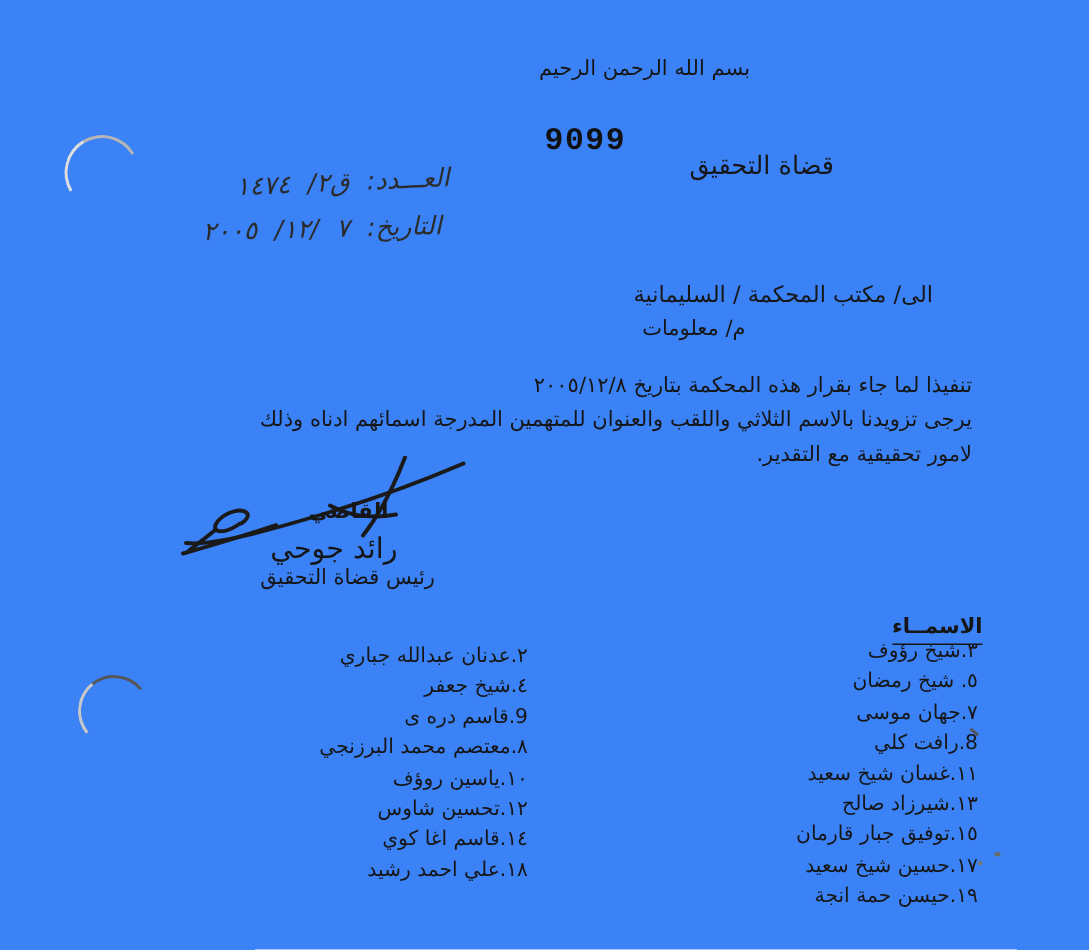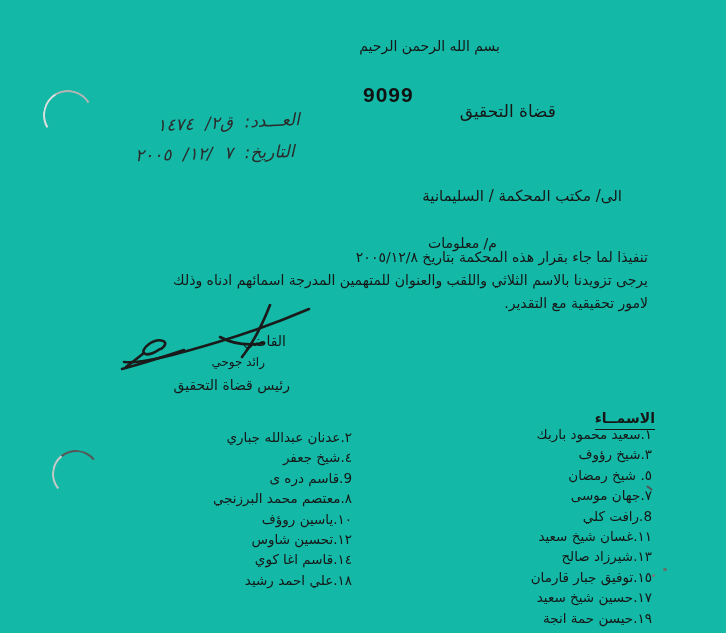--- a/index.html
+++ b/index.html
@@ -1,40 +1,40 @@
 <!DOCTYPE html>
 <html lang="ar"><head>
 <meta charset="utf-8">
 <style>
   html,body{margin:0;padding:0;background:#ffffff;}
   .page{
     position:relative;width:726px;height:633px;margin:0;
-    background:#14b8a6;overflow:hidden;
+    background:#3b82f6;overflow:hidden;
     font-family:"DejaVu Sans",sans-serif;color:#161616;
   }
   .t{position:absolute;direction:rtl;unicode-bidi:plaintext;white-space:nowrap;line-height:1.25;}
   .bismillah{font-size:14px;letter-spacing:.5px;}
   .court-name{font-size:15px;}
   .court-sub{font-size:17px;margin-left:48px;}
   .stamp{
-    position:absolute;font-family:Liberation Sans, sans-serif;
+    position:absolute;font-family:Liberation Mono, monospace;
     font-weight:bold;font-size:21px;letter-spacing:1px;color:#111;
   }
   .hand{
     font-style:italic;font-size:17px;letter-spacing:1.5px;word-spacing:6px;
     color:#2b2b2b;transform:rotate(-2.5deg);transform-origin:right center;
   }
   .to-line{font-size:15px;}
   .subject-line{font-size:14px;}
   .body-par{
     position:absolute;direction:rtl;text-align:right;font-size:14px;line-height:23px;margin-left:40px;
   }
   .body-par div{white-space:nowrap;}
   .sig-title{font-size:14px;}
-  .sig-name{font-size:12px;}
+  .sig-name{font-size:19px;}
   .sig-role{font-size:14px;}
   .names-heading{font-size:14px;font-weight:bold;border-bottom:1.5px solid #161616;padding-bottom:1px;}
   .names-col{position:absolute;direction:rtl;text-align:right;font-size:13.5px;}
   .names-col div{line-height:20.4px;white-space:nowrap;}
   .sig-svg{position:absolute;left:120px;top:304px;}
   
   .punch{position:absolute;border-radius:50%;border:2px solid transparent;}
   .punch1{left:43px;top:90px;width:46px;height:46px;border-top-color:#b5b5b5;border-left-color:#dedede;transform:rotate(14deg);}
   .punch2{left:52px;top:450px;width:44px;height:44px;border-top-color:#565656;border-left-color:#c8c8c8;transform:rotate(6deg);}
   .speck{position:absolute;background:#555;border-radius:1px;}
@@ -55,46 +55,45 @@
 
   <div class="t bismillah" style="right:226px;top:38px;">بسم الله الرحمن الرحيم</div>
 
   <div class="t court-sub" style="right:170px;top:101px;">قضاة التحقيق</div>
   <div class="stamp" style="left:363px;top:83px;">9099</div>
 
   <div class="t hand" style="right:426px;top:109px;">العـــدد: ق٢/ ١٤٧٤</div>
   <div class="t hand" style="right:432px;top:141px;transform:rotate(-1.5deg);">التاريخ: ٧ /١٢/ ٢٠٠٥</div>
 
   <div class="t to-line" style="right:104px;top:187px;">الى/ مكتب المحكمة / السليمانية</div>
-  <div class="t subject-line" style="right:229px;top:211px;margin-top:24px;">م/ معلومات</div>
+  <div class="t subject-line" style="right:229px;top:211px;">م/ معلومات</div>
 
   <div class="body-par" style="right:78px;top:246px;">
     <div>تنفيذا لما جاء بقرار هذه المحكمة بتاريخ ٢٠٠٥/١٢/٨</div>
     <div>يرجى تزويدنا بالاسم الثلاثي واللقب والعنوان للمتهمين المدرجة اسمائهم ادناه وذلك</div>
     <div>لامور تحقيقية مع التقدير.</div>
   </div>
 
   <svg class="sig-svg" width="195" height="68" viewBox="0 0 195 68">
     <g fill="none" stroke="#1a1a1a" stroke-width="2.6" stroke-linecap="round">
       <path d="M4,58 C22,60 58,50 98,38 C138,26 168,14 189,5"></path>
       <path d="M2,65 C24,59 46,52 64,46"></path>
       <path d="M6,63 L24,49 L10,60"></path>
       <path d="M40,45 c-14,10 -23,4 -11,-5 c10,-7 23,-3 12,5"></path>
       <path d="M150,1 C143,19 133,39 122,53"></path>
       <path d="M100,33 C113,40 128,42 144,39"></path>
     </g>
   </svg>
-  <div class="t sig-title" style="right:440px;top:333px;">القاضي</div>
+  <div class="t sig-title" style="right:467px;top:333px;font-weight:bold;">القاضي</div>
   <div class="t sig-name" style="right:461px;top:355px;">رائد جوحي</div>
   <div class="t sig-role" style="right:436px;top:377px;">رئيس قضاة التحقيق</div>
 
   <div class="t names-heading" style="right:71px;top:410px;">الاسمــاء</div>
 
   <div class="names-col" style="right:74px;top:424px;">
-    <div>١.سعيد محمود باربك</div>
     <div>٣.شيخ رؤوف</div>
     <div>٥. شيخ رمضان</div>
     <div>٧.جهان موسى</div>
     <div>8.رافت كلي</div>
     <div>١١.غسان شيخ سعيد</div>
     <div>١٣.شيرزاد صالح</div>
     <div>١٥.توفيق جبار قارمان</div>
     <div>١٧.حسين شيخ سعيد</div>
     <div>١٩.حيسن حمة انجة</div>
   </div>

